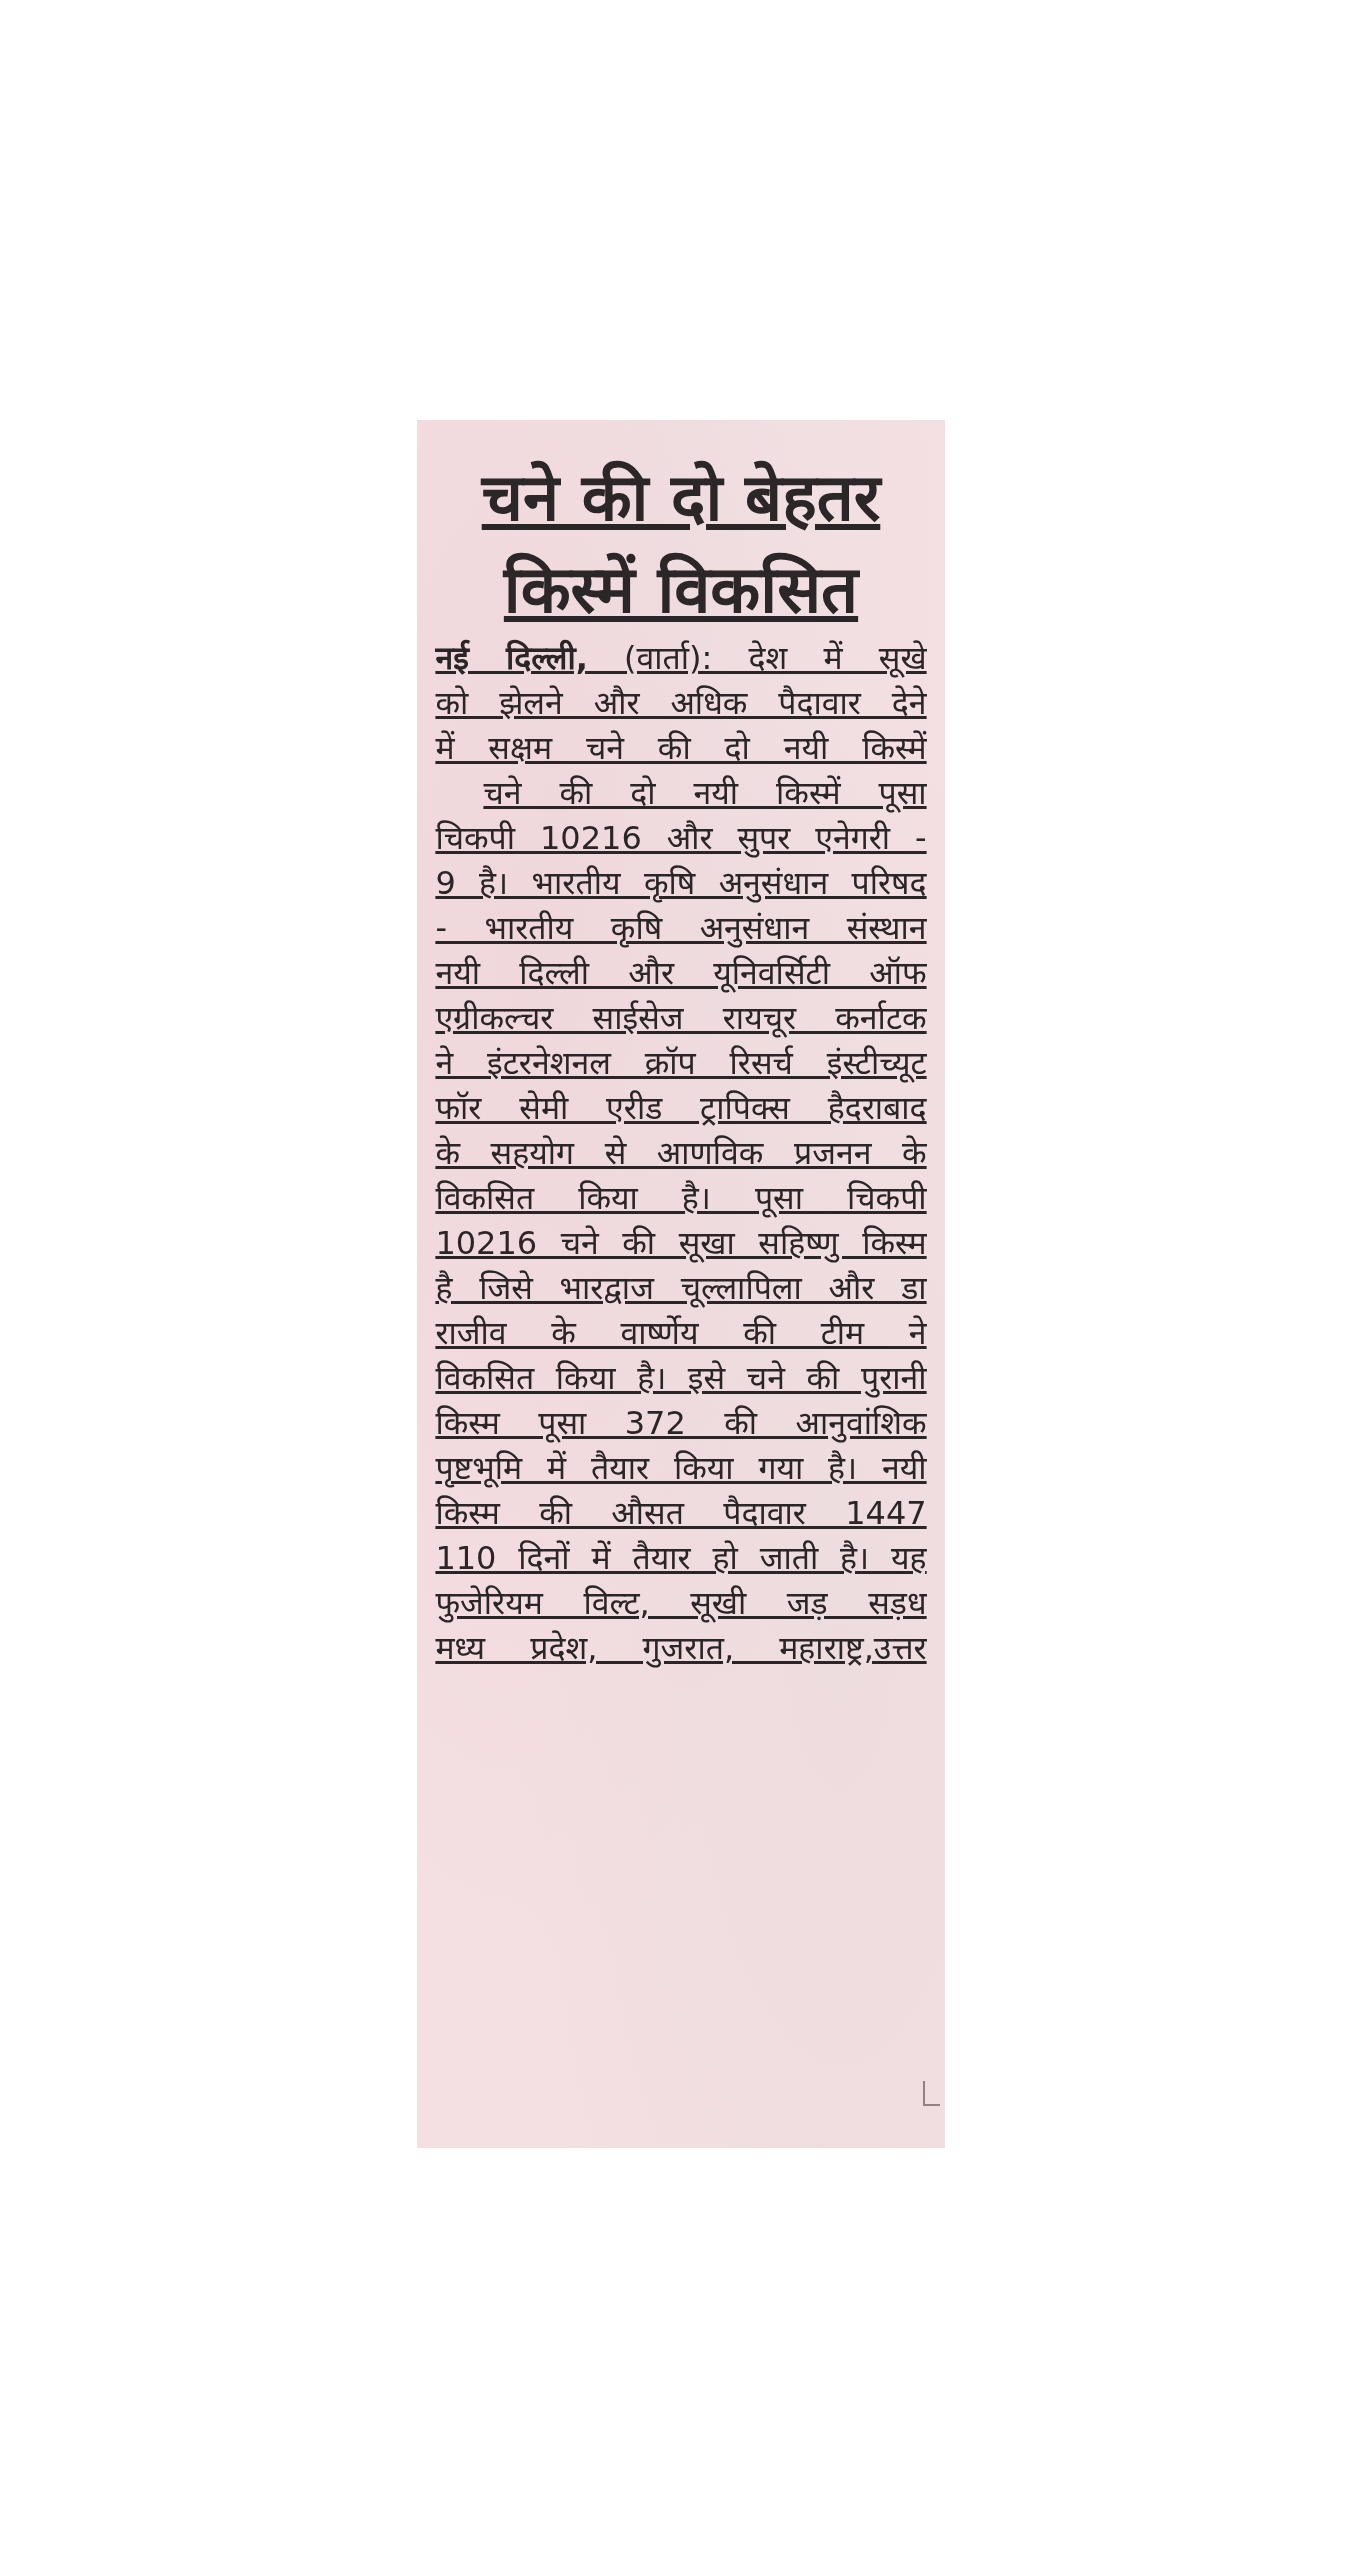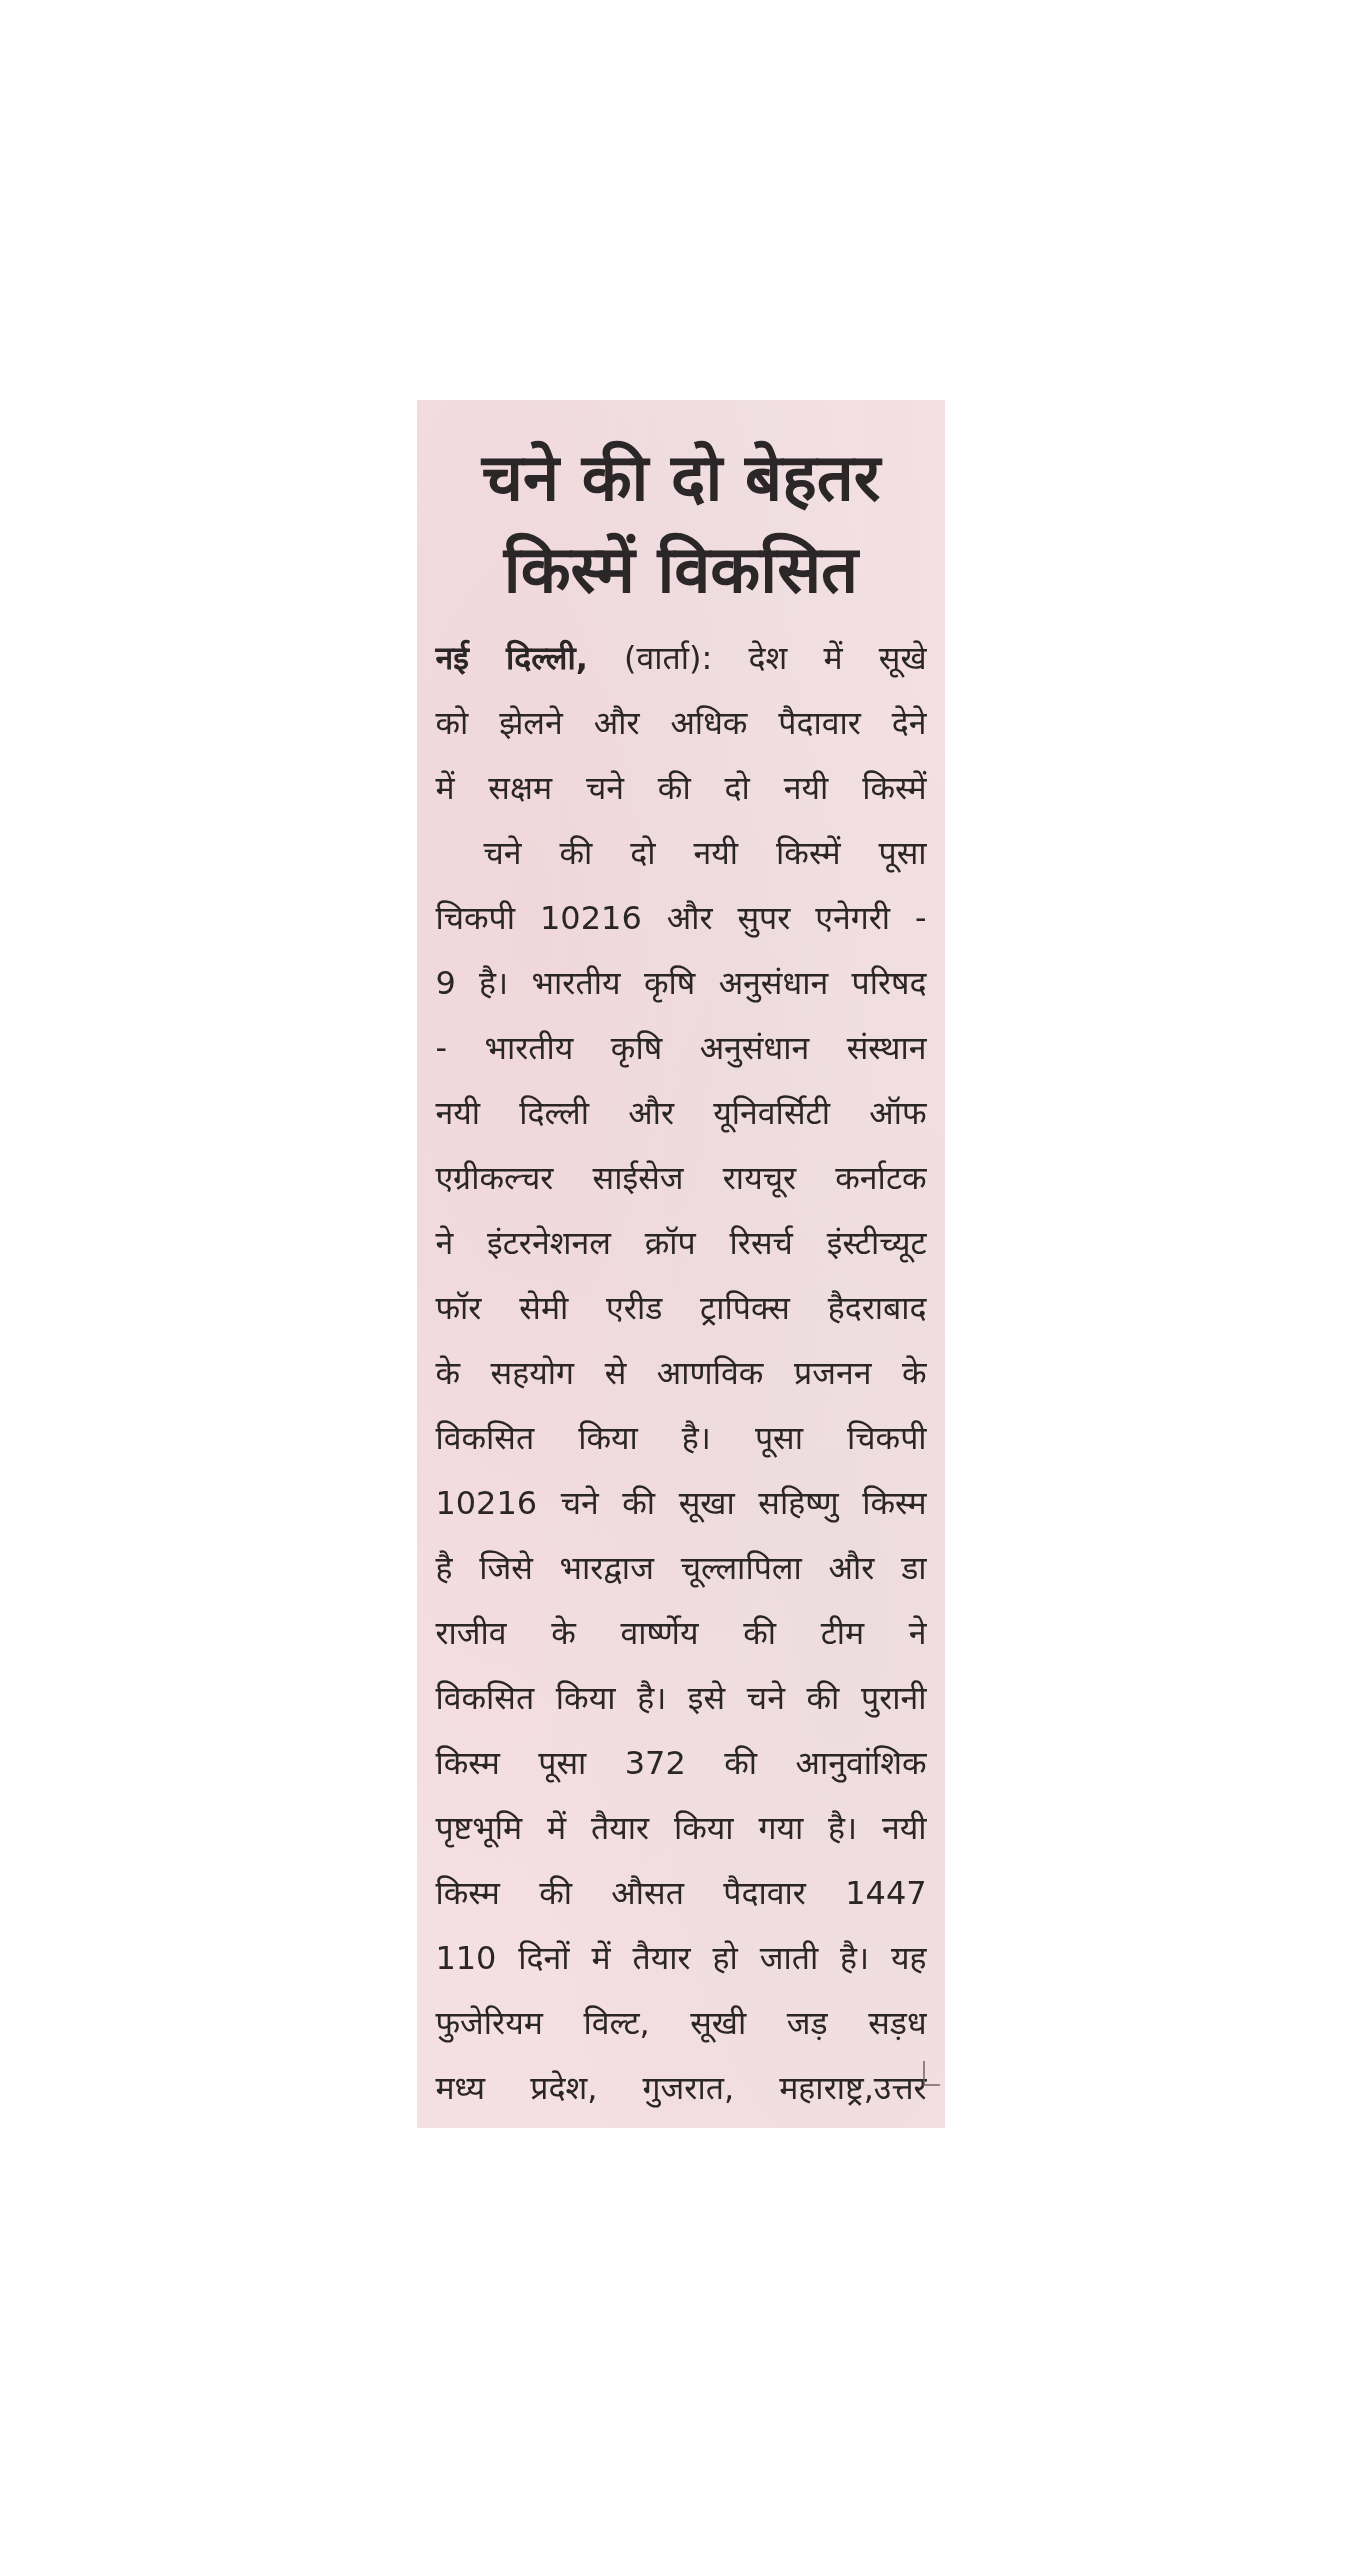--- a/index.html
+++ b/index.html
@@ -9,31 +9,32 @@
   }
   body {
     width: 1366px;
     height: 2576px;
     position: relative;
     overflow: hidden;
   }
   .clipping {
     position: absolute;
     left: 417px;
-    top: 400px;
+    top: 420px;
     width: 528px;
     height: 1728px;
     background: #f4dfe2;
     background-image:
       radial-gradient(ellipse at 20% 30%, rgba(230,200,205,0.35) 0%, rgba(244,223,226,0) 60%),
       radial-gradient(ellipse at 80% 70%, rgba(225,215,215,0.35) 0%, rgba(244,223,226,0) 55%),
       radial-gradient(ellipse at 60% 10%, rgba(235,225,228,0.4) 0%, rgba(244,223,226,0) 50%);
     box-sizing: border-box;
     padding: 32px 18.4px 0 18.4px;
     color: #2a2526;
+    text-decoration: underline;
   }
   .headline {
     font-family: "DejaVu Sans", sans-serif;
     font-weight: bold;
     font-size: 65px;
     line-height: 92px;
     text-align: center;
     color: #2b2627;
     margin: 0;
     letter-spacing: 0px;
@@ -47,21 +48,20 @@
     text-align-last: justify;
     margin: 0;
     color: #2a2526;
   }
   .line {
     display: block;
     white-space: nowrap;
     text-align: justify;
     text-align-last: justify;
     overflow: hidden;
-    margin-top: 20px;
   }
   .line.last {
     text-align-last: left;
   }
   .line.indent {
     padding-left: 48px;
   }
   .dateline {
     font-weight: bold;
   }

